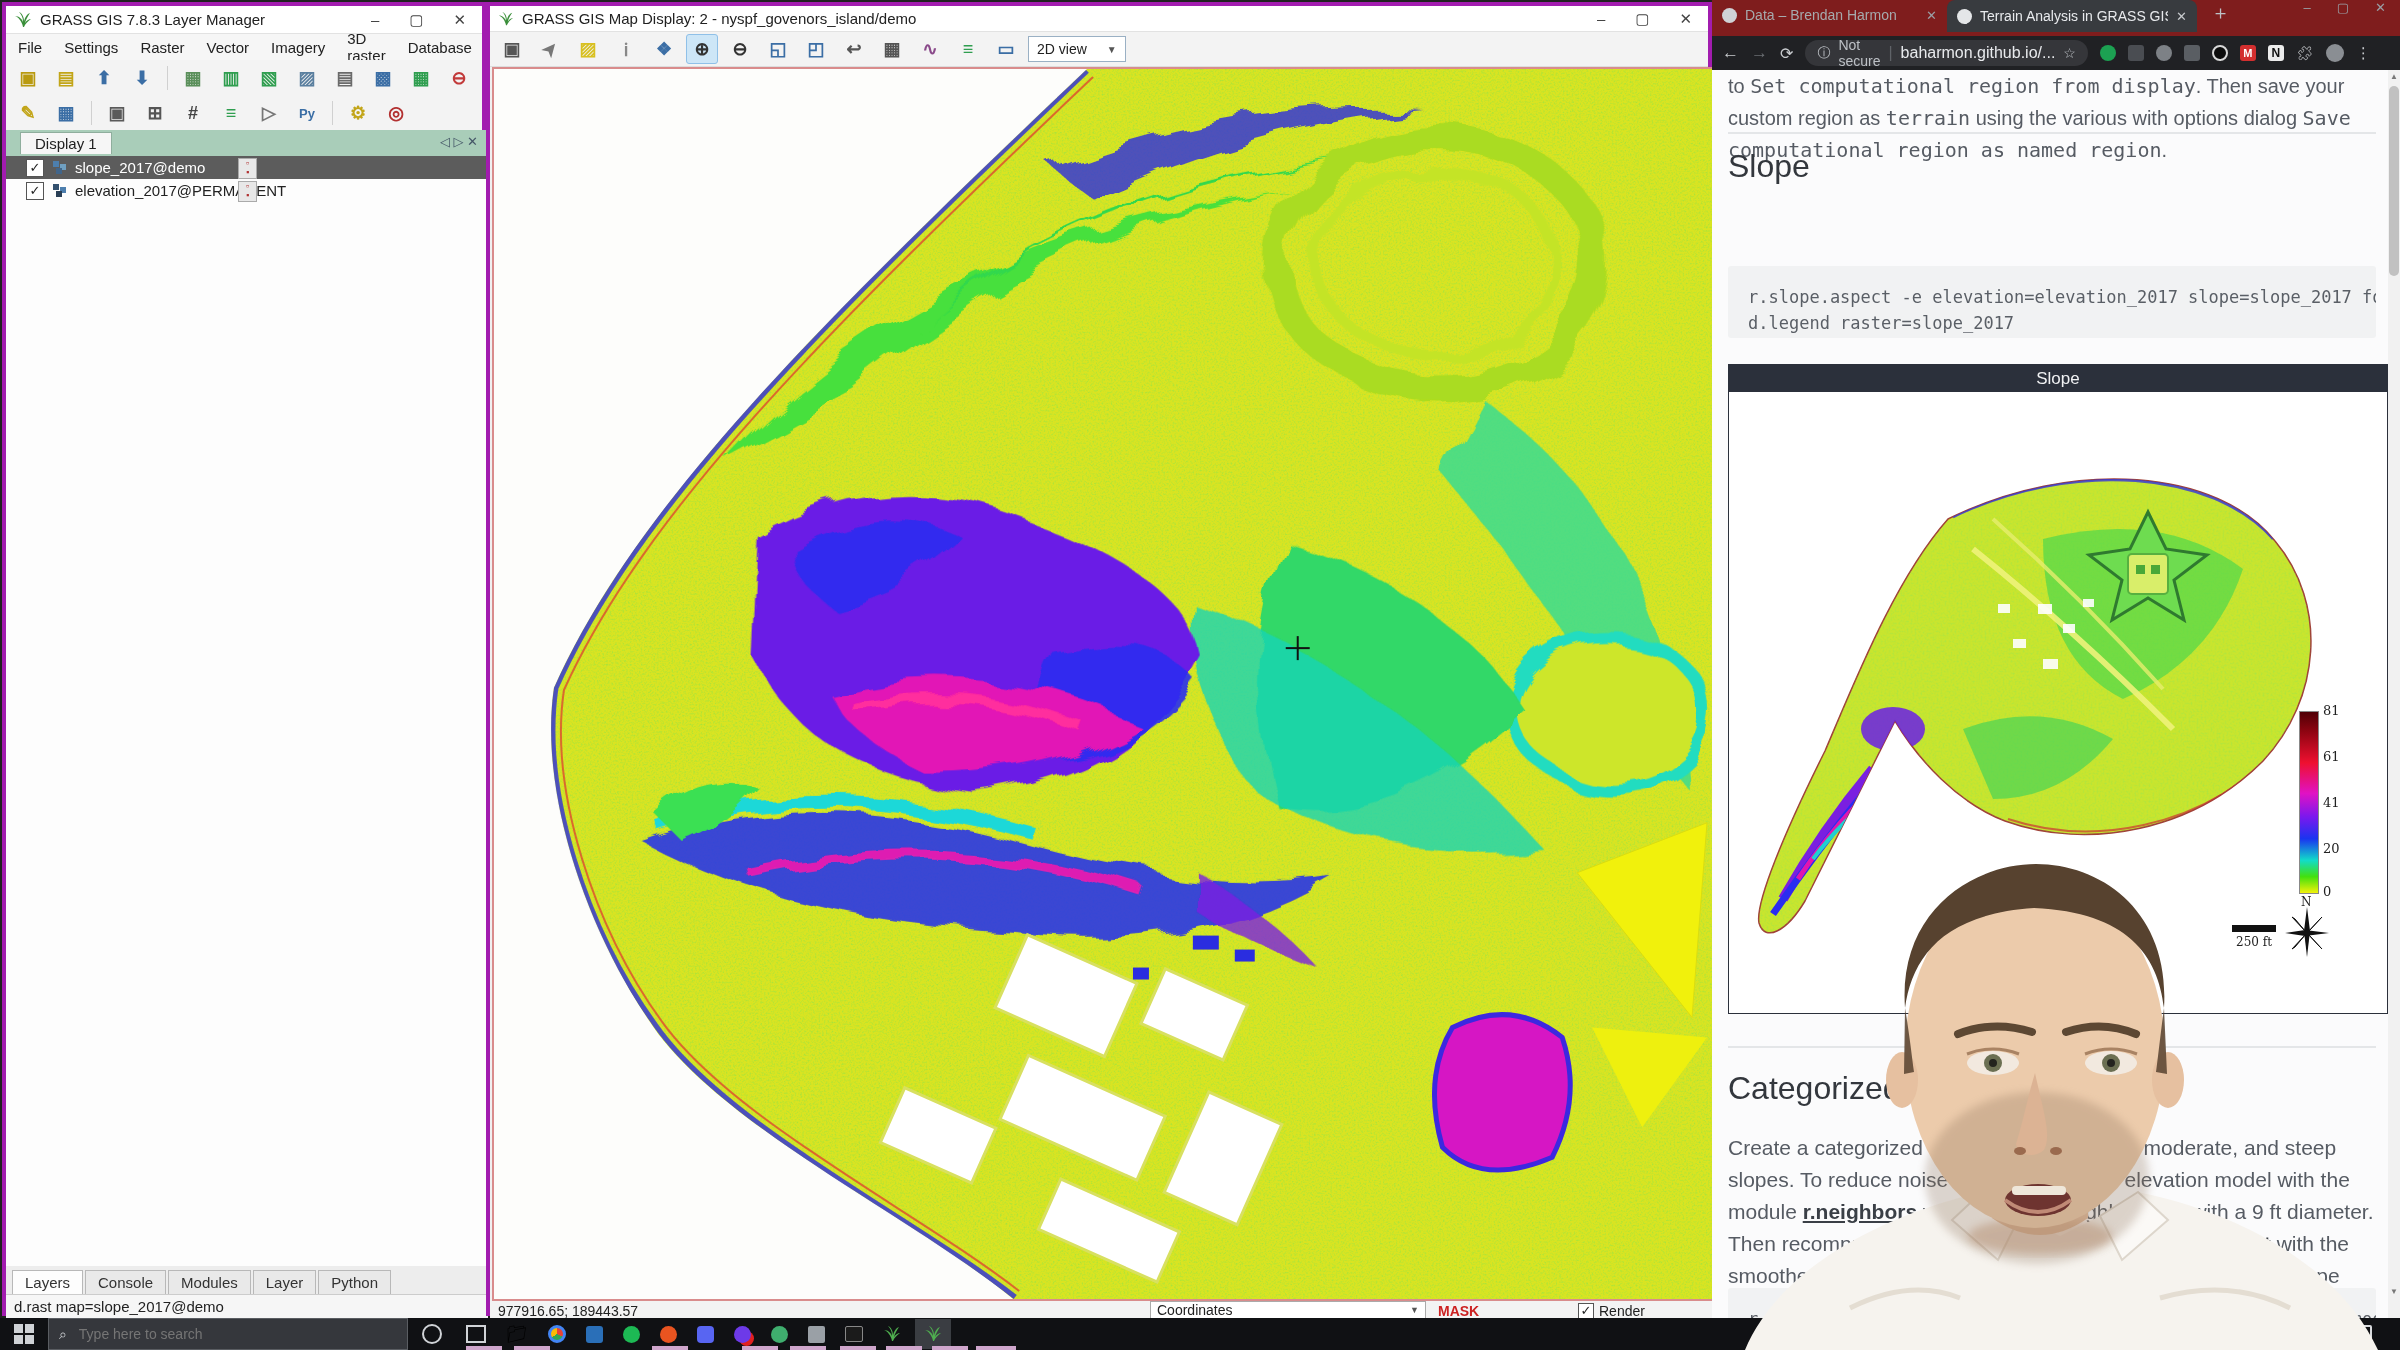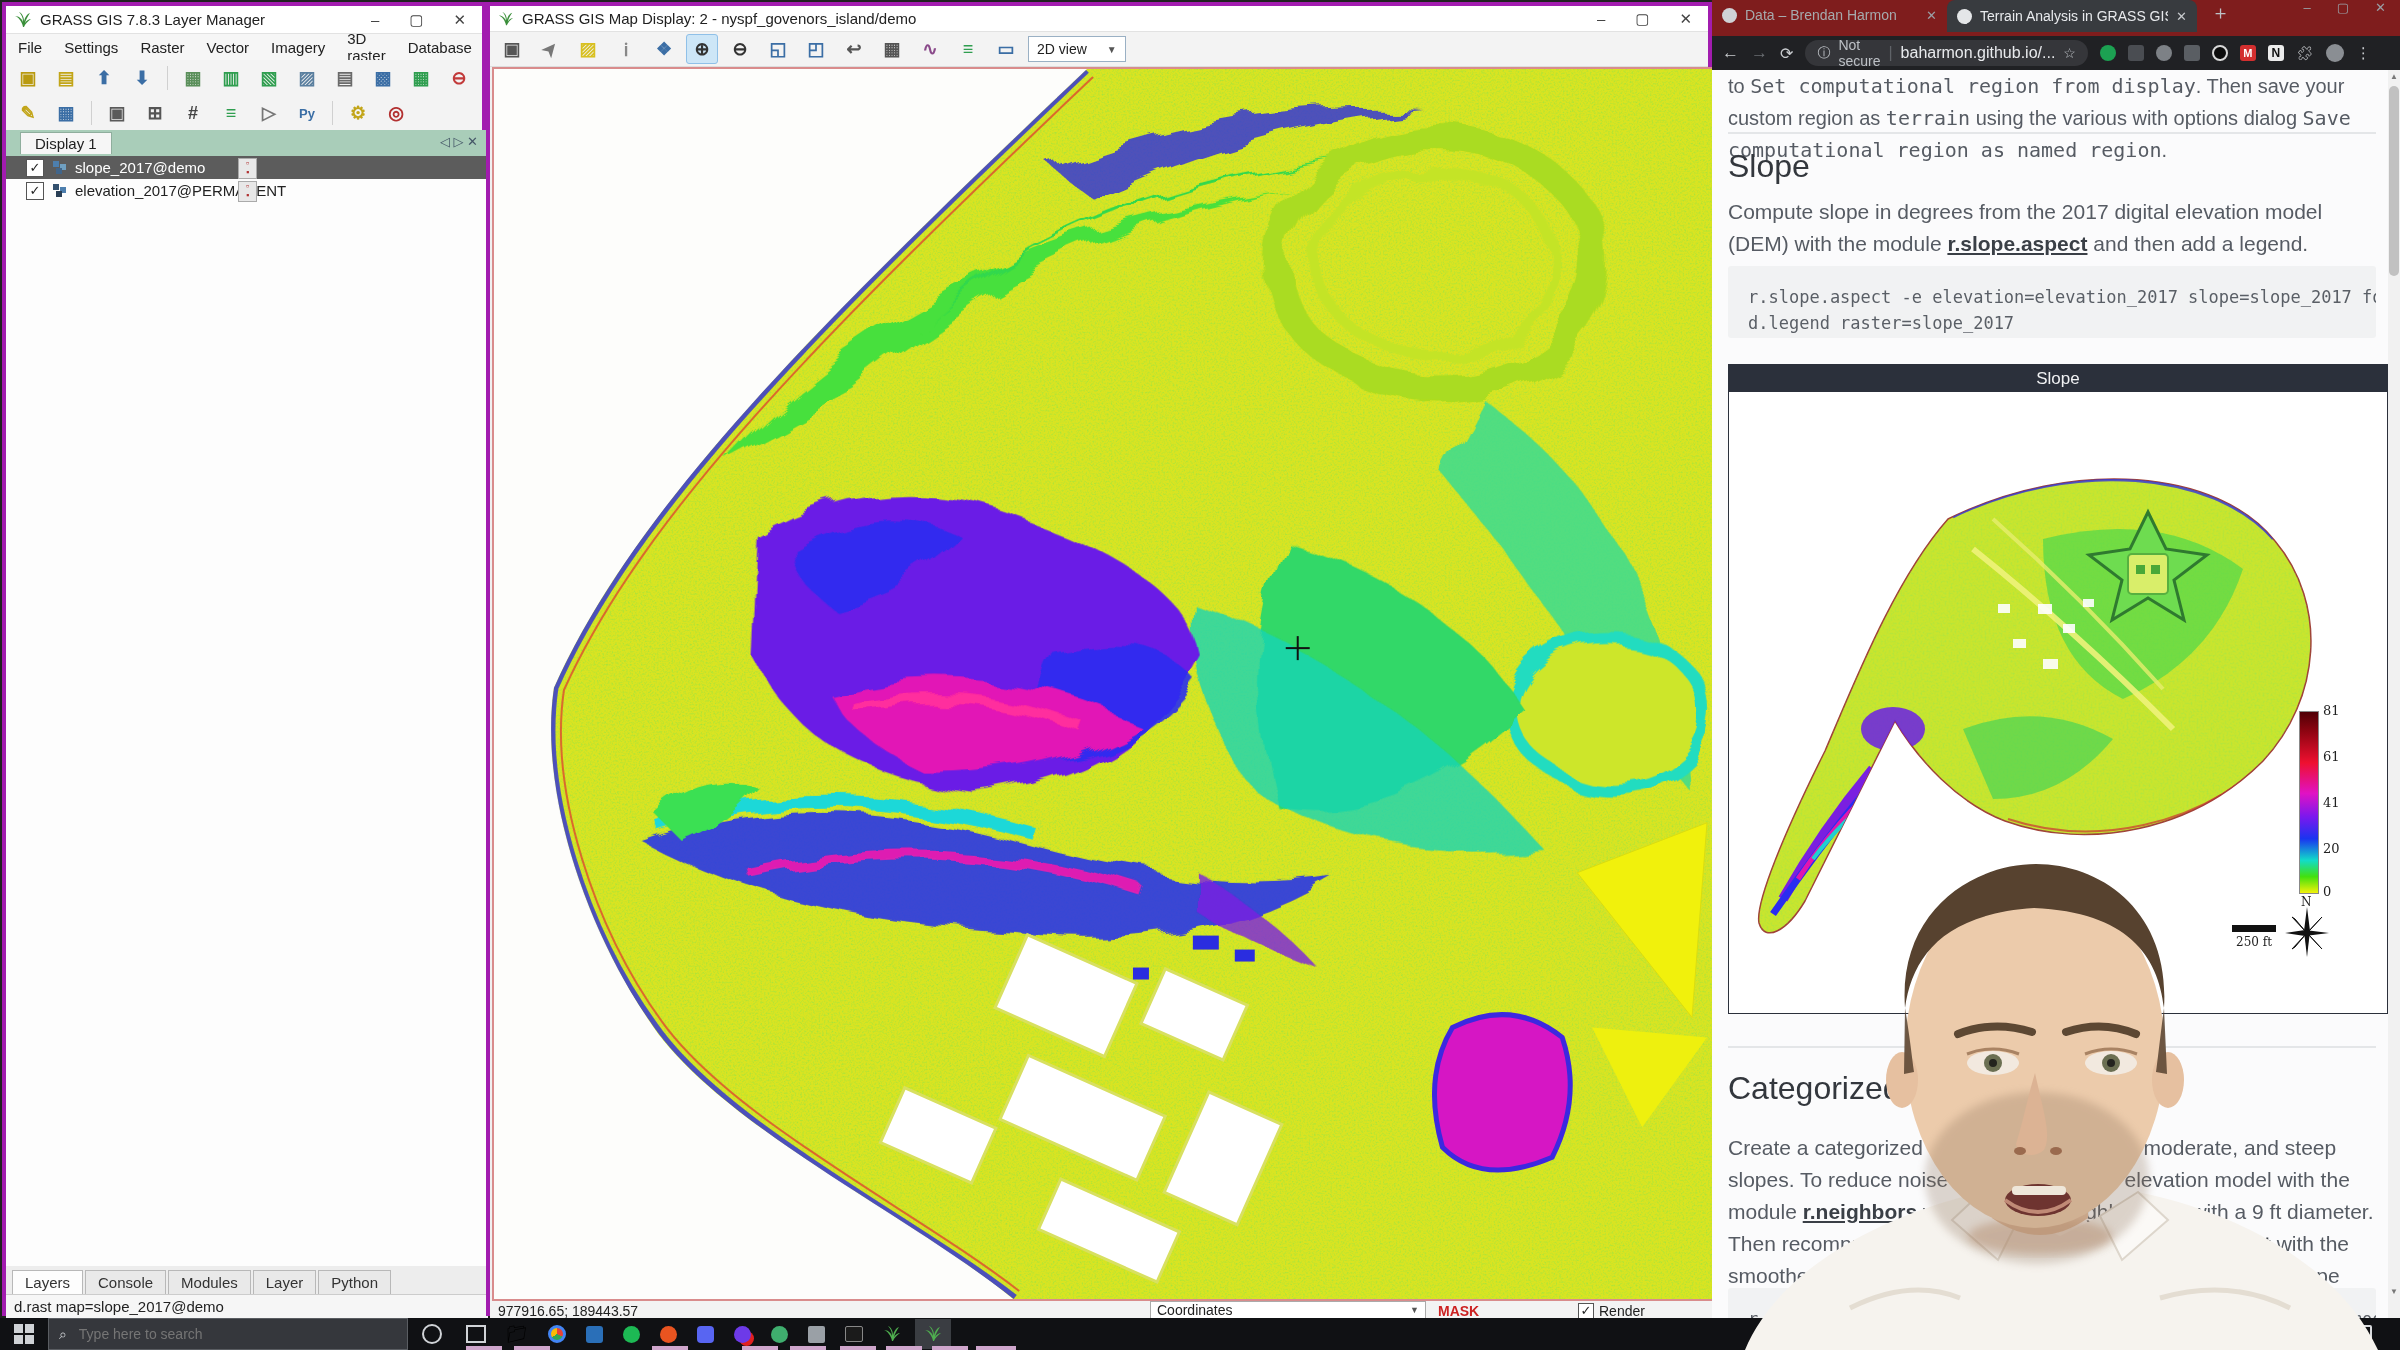--- a/index.html
+++ b/index.html
@@ -275,21 +275,20 @@
       <span class="ext" style="background:#ececec;border-radius:3px;width:16px;height:16px;color:#111;font-size:12px;font-weight:bold;text-align:center;line-height:16px;">N</span>
       <span style="color:#c8cbce;font-size:14px;">🧩︎</span>
       <span class="ext" style="background:#8a8e93;width:18px;height:18px;"></span>
       <span style="color:#c8cbce;font-size:15px;">⋮</span>
     </div>
 
     <div class="abs" style="left:0;top:70px;width:676px;height:1250px;background:#fbfbfc;overflow:hidden;">
       <div class="abs pgtxt" style="left:16px;top:0px;width:648px;font-size:20px;"><span>to </span><span class="mono">Set computational region from display</span><span>. Then save your custom region as </span><span class="mono">terrain</span><span> using the various with options dialog </span><span class="mono">Save computational region as named region</span><span>.</span></div>
       <div class="abs" style="left:16px;top:62px;width:648px;border-top:2px solid #e4e6e8;"></div>
       <div class="abs h2" style="left:16px;top:78px;">Slope</div>
-      <div class="abs pgtxt" style="left:16px;top:126px;width:648px;"><span>Compute slope in degrees from the 2017 digital elevation model (DEM) with the module </span><span class="lnk">r.slope.aspect</span><span> and then add a legend.</span></div>
       <div class="abs codeblock" style="left:16px;top:196px;width:648px;height:72px;">r.slope.aspect -e elevation=elevation_2017 slope=slope_2017 format=degrees
 d.legend raster=slope_2017</div>
 
       <div class="abs" style="left:16px;top:294px;width:660px;height:650px;border:1px solid #2b303b;background:#fff;box-sizing:border-box;">
         <div style="height:27px;background:#2b303b;color:#f0f1f3;font-size:17px;display:flex;align-items:center;justify-content:center;">Slope</div>
         <svg width="600" height="585" viewBox="0 0 600 585" style="position:absolute;left:14px;top:34px;">
           <defs>
             <clipPath id="isl2">
                 <path d="M205,120 C330,58 475,70 532,142 C585,205 578,300 520,362 C450,432 345,452 262,422 C215,404 176,362 152,322 C122,382 92,442 62,502 C44,532 22,544 16,524 C12,504 42,432 82,352 C112,282 152,180 205,120 Z"></path>
               </clipPath>

